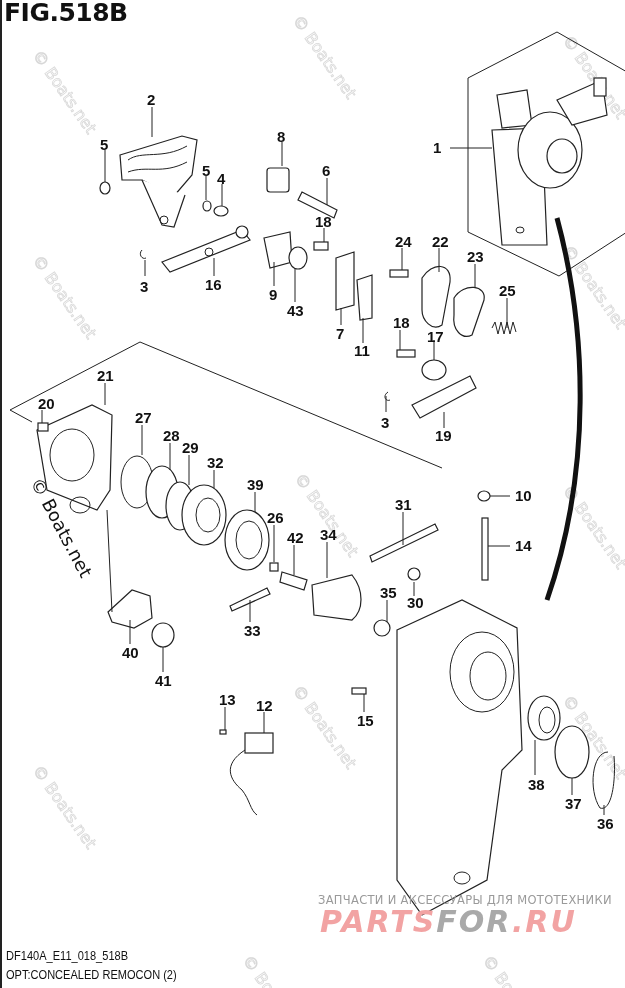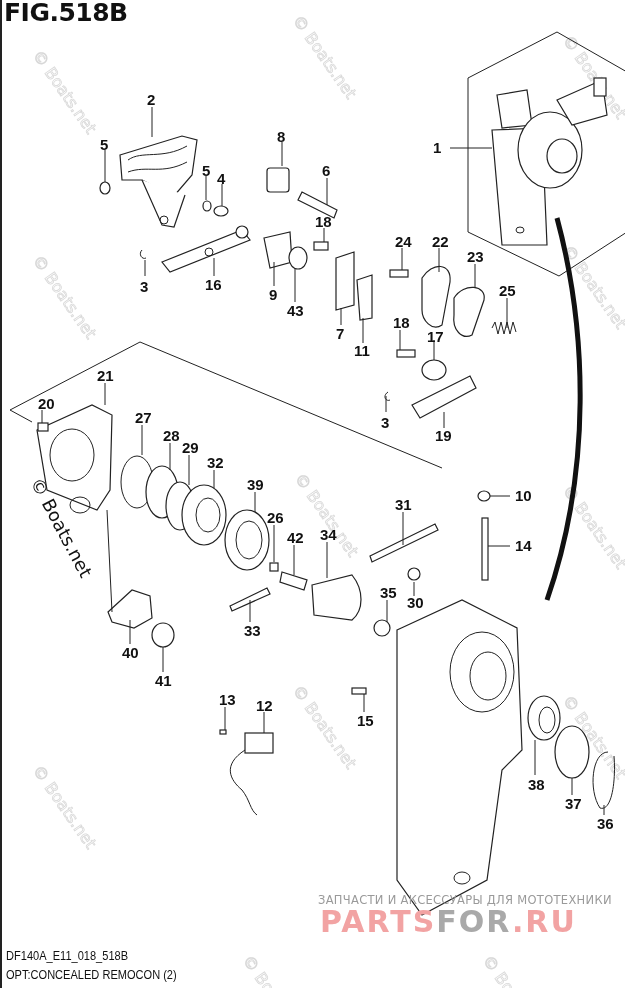--- a/index.html
+++ b/index.html
@@ -1,21 +1,21 @@
 <!DOCTYPE html>
 <html><head>
 <meta charset="utf-8">
 <style>
   html,body{margin:0;padding:0;background:#fff;}
   #page{position:relative;width:625px;height:988px;background:#fff;overflow:hidden;border-left:2px solid #222;box-sizing:border-box;}
   .fig-title{position:absolute;left:2px;top:-2px;font-family:"DejaVu Sans",sans-serif;font-weight:bold;font-size:25px;color:#111;letter-spacing:-0.5px;}
   .footer{position:absolute;left:4px;font-family:"Liberation Sans",sans-serif;font-size:13px;color:#111;transform:scaleX(0.85);transform-origin:left;}
   .f1{top:948px;} .f2{top:967px;}
   .brand-sub{position:absolute;left:316px;top:893px;font-family:"DejaVu Sans",sans-serif;font-size:11.5px;color:#9a9a9a;letter-spacing:0.3px;}
-  .brand{position:absolute;left:318px;top:904px;font-family:"DejaVu Sans",sans-serif;font-weight:bold;font-size:30px;letter-spacing:2px;color:#f2a3a3;}
+  .brand{position:absolute;left:318px;top:904px;font-family:"DejaVu Sans",sans-serif;font-weight:bold;font-size:30px;letter-spacing:2px;color:#f2a3a3;font-style:italic;}
   .brand span.g{color:#a9a9a9;}
   svg{position:absolute;left:0;top:0;}
   .lbl{font-family:"Liberation Sans",sans-serif;font-weight:bold;font-size:15px;fill:#111;}
   .wm{font-family:"DejaVu Sans",sans-serif;font-size:16px;fill:none;stroke:#d8d8d8;stroke-width:0.8;}
   .wm-dark{font-family:"DejaVu Sans",sans-serif;font-size:18px;fill:#111;}
   .part{fill:#fff;stroke:#222;stroke-width:1.2;}
   .thin{fill:none;stroke:#222;stroke-width:1;}
   .lead{stroke:#222;stroke-width:1;fill:none;}
 </style>
 </head>

